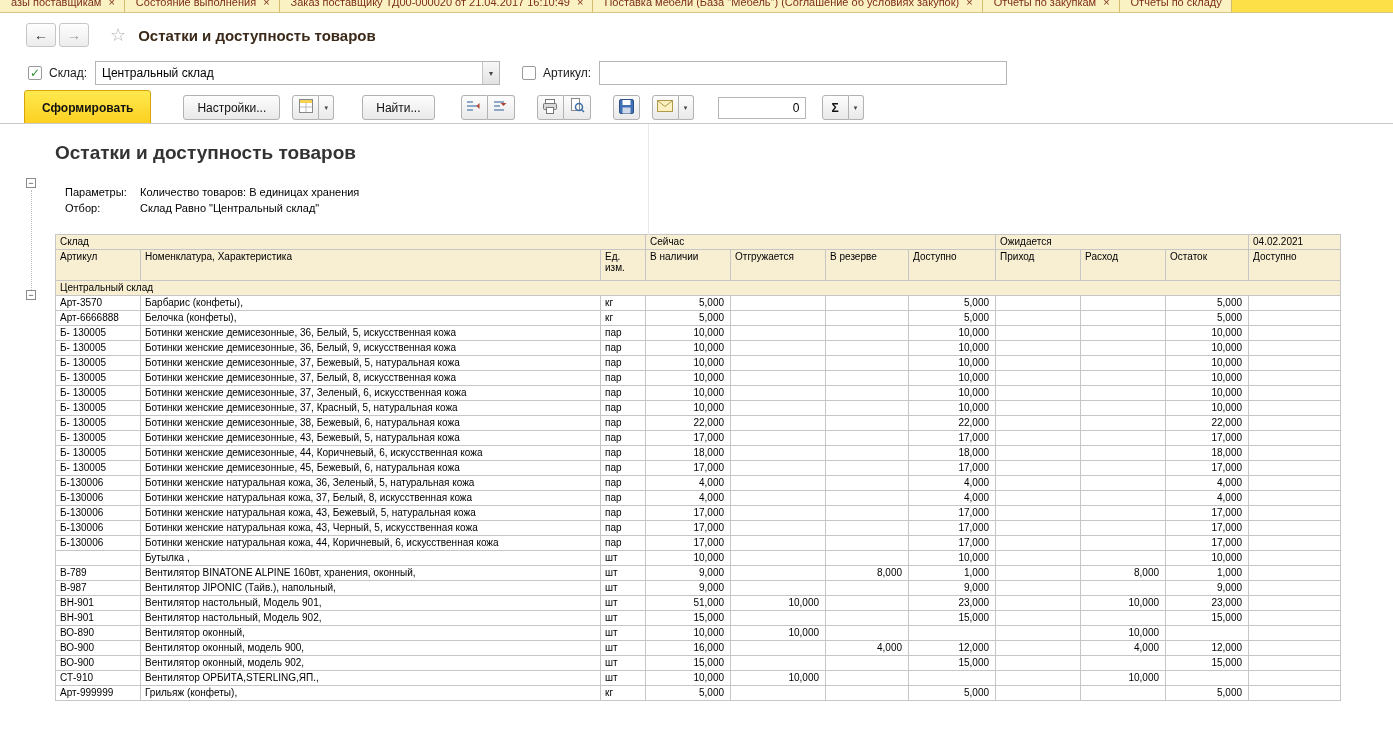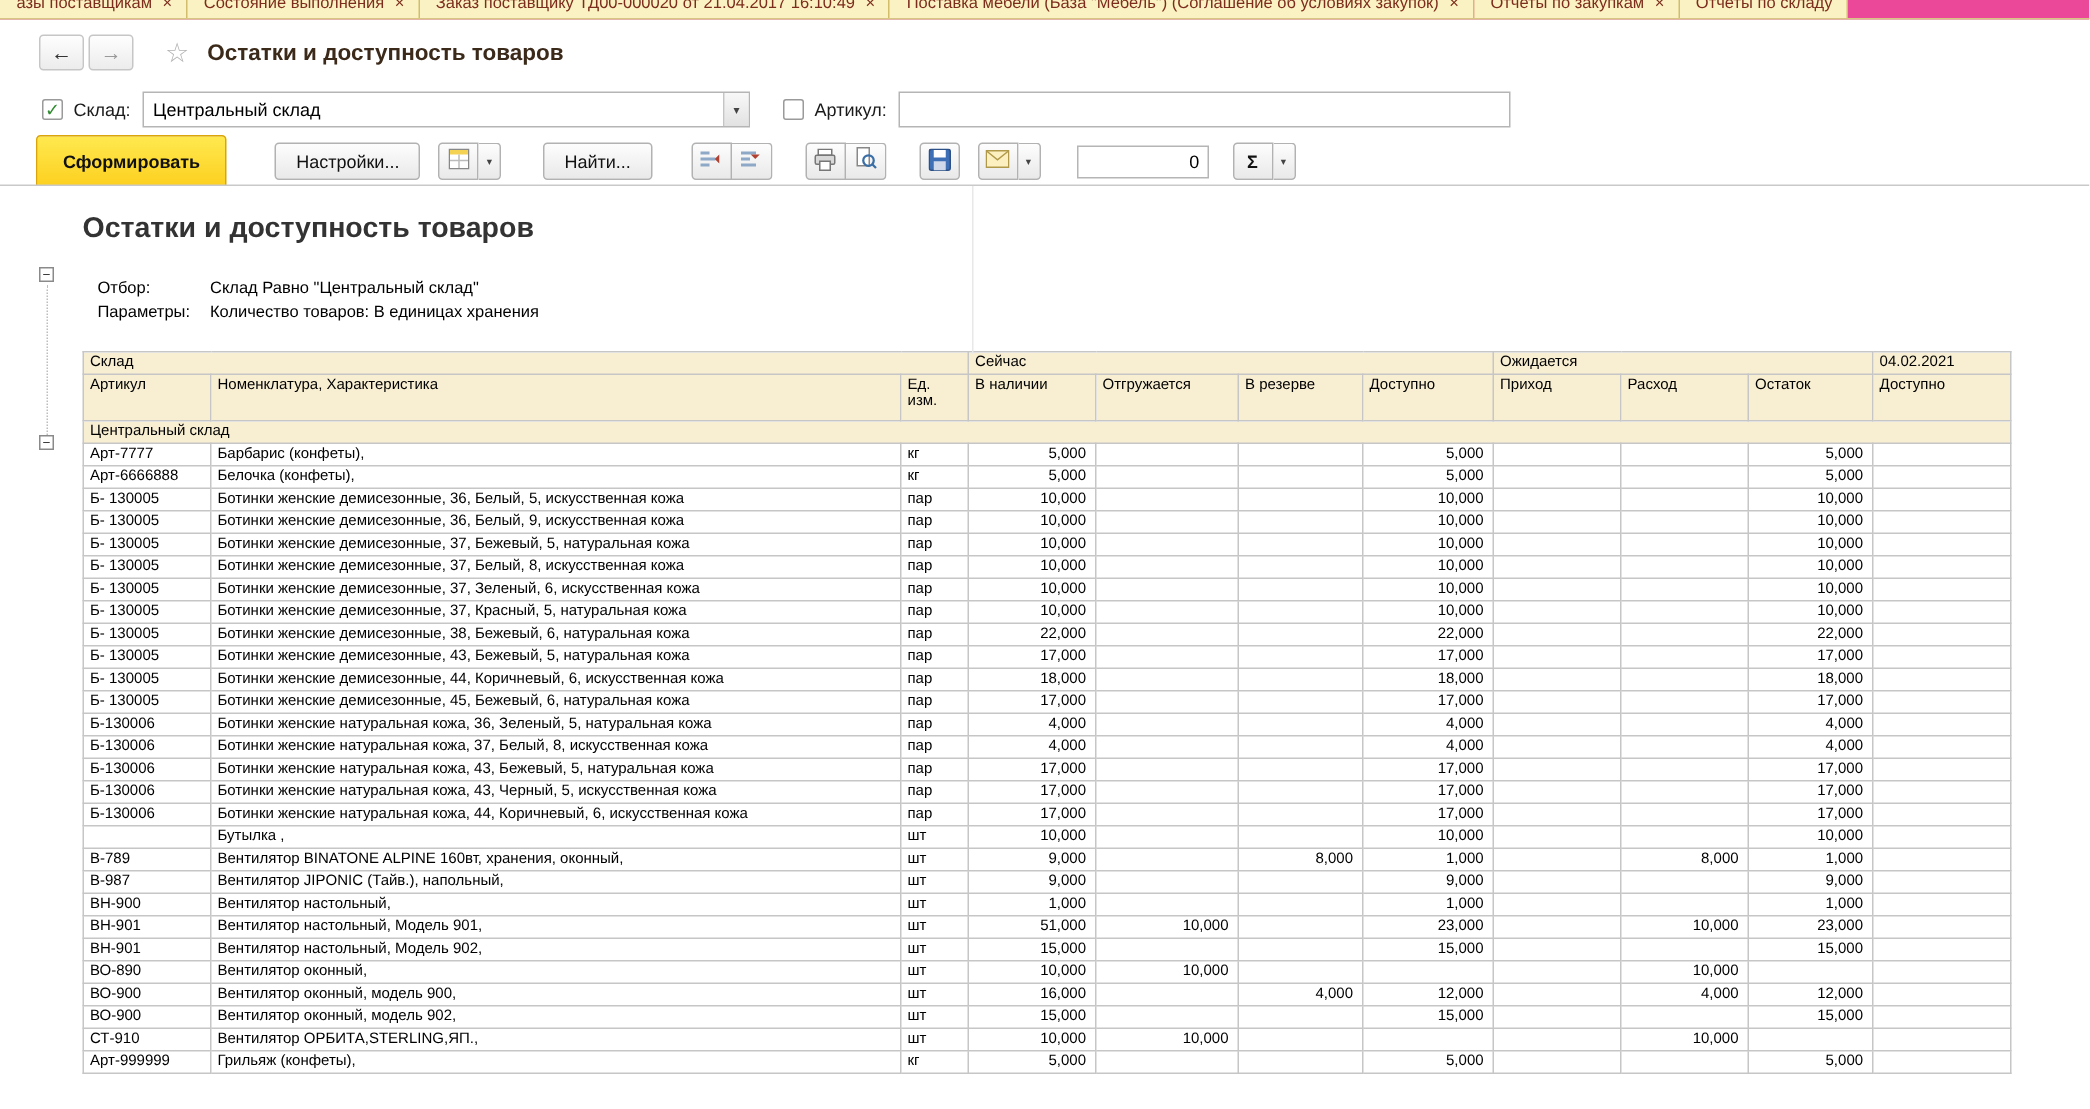--- a/index.html
+++ b/index.html
@@ -1,21 +1,21 @@
 <!DOCTYPE html>
 <html><head>
 <meta charset="utf-8">
 <style>
   * { box-sizing: border-box; margin: 0; padding: 0; }
   html,body { width:1393px; height:739px; overflow:hidden; background:#fff;
     font-family:"Liberation Sans","DejaVu Sans",sans-serif; }
   .app { position:relative; width:1393px; height:739px; background:#fff; }
 
   
-  .tabbar { position:absolute; top:0; left:0; right:0; height:13px; background:#ec4899;
+  .tabbar { position:absolute; top:0; left:0; right:0; height:13px; background:#fde047;
     border-bottom:1px solid #d6c583; display:flex; overflow:hidden; }
   .tab { height:22px; margin-top:-9px; display:flex; align-items:center; padding:0 9px 0 11px;
     background:#faf2c2; border-right:1px solid #d2bd6d; color:#7d2d1d; font-size:11px; white-space:nowrap; flex:0 0 auto; }
   .tclose { margin-left:7px; font-size:11px; color:#7d2d1d; }
 
   
   .navrow { position:absolute; top:13px; left:0; right:0; height:44px; display:flex; align-items:center; padding-left:26px; }
   .nav-btn { width:30px; height:24px; border:1px solid #c6c6c6; border-radius:3px;
     background:linear-gradient(#fefefe,#ececec); display:flex; align-items:center; justify-content:center;
     font-size:14px; color:#333; margin-right:3px; }
@@ -245,26 +245,26 @@
   <div class="report">
     <div class="vline"></div>
     <div class="gline"></div>
     <div class="gbox" style="top:54px">−</div>
     <div class="gbox" style="top:166px">−</div>
 
     <div class="report-content">
       <div class="report-title">Остатки и доступность товаров</div>
       <div class="params">
         <div class="param-row">
+          <div class="param-label">Параметры:</div>
+          <div>Количество товаров: В единицах хранения</div>
+        </div>
+        <div class="param-row">
           <div class="param-label">Отбор:</div>
           <div>Склад Равно "Центральный склад"</div>
-        </div>
-        <div class="param-row">
-          <div class="param-label">Параметры:</div>
-          <div>Количество товаров: В единицах хранения</div>
         </div>
       </div>
 
       <table class="rtable">
         <colgroup>
           <col style="width:85px">
             <col style="width:460px">
             <col style="width:45px">
             <col style="width:85px">
           <col style="width:95px">
@@ -294,21 +294,21 @@
               <th>Расход</th>
               <th>Остаток</th>
               <th>Доступно</th>
             </tr>
         </thead>
         <tbody id="report-body">
             <tr class="grow">
               <td colspan="11">Центральный склад</td>
             </tr>
             <tr>
-              <td class="txt">Арт-7777</td>
+              <td class="txt">Арт-3570</td>
               <td class="txt">Барбарис (конфеты),</td>
               <td class="txt">кг</td>
               <td class="num">5,000</td>
               <td class="num"></td>
               <td class="num"></td>
               <td class="num">5,000</td>
               <td class="num"></td>
               <td class="num"></td>
               <td class="num">5,000</td>
               <td class="num"></td>
@@ -554,33 +554,20 @@
               <td class="num">9,000</td>
               <td class="num"></td>
               <td class="num"></td>
               <td class="num">9,000</td>
               <td class="num"></td>
               <td class="num"></td>
               <td class="num">9,000</td>
               <td class="num"></td>
             </tr>
             <tr>
-              <td class="txt">ВН-900</td>
-              <td class="txt">Вентилятор настольный,</td>
-              <td class="txt">шт</td>
-              <td class="num">1,000</td>
-              <td class="num"></td>
-              <td class="num"></td>
-              <td class="num">1,000</td>
-              <td class="num"></td>
-              <td class="num"></td>
-              <td class="num">1,000</td>
-              <td class="num"></td>
-            </tr>
-            <tr>
               <td class="txt">ВН-901</td>
               <td class="txt">Вентилятор настольный, Модель 901,</td>
               <td class="txt">шт</td>
               <td class="num">51,000</td>
               <td class="num">10,000</td>
               <td class="num"></td>
               <td class="num">23,000</td>
               <td class="num"></td>
               <td class="num">10,000</td>
               <td class="num">23,000</td>

